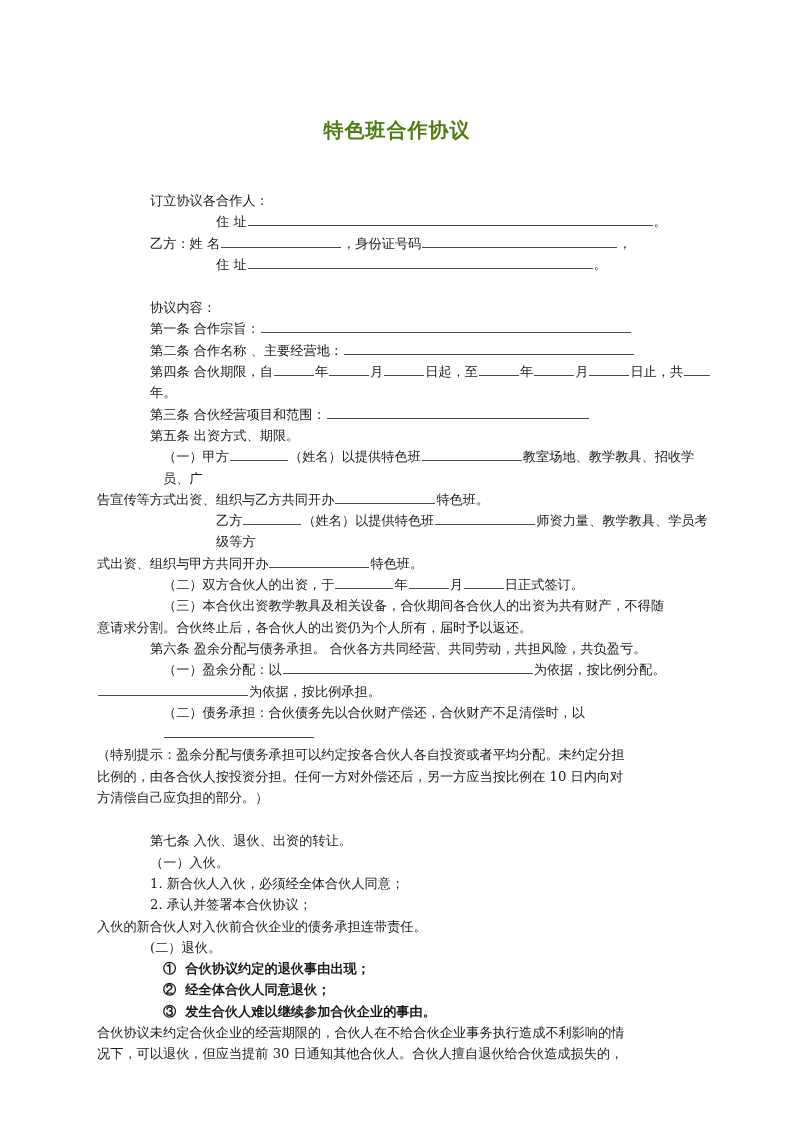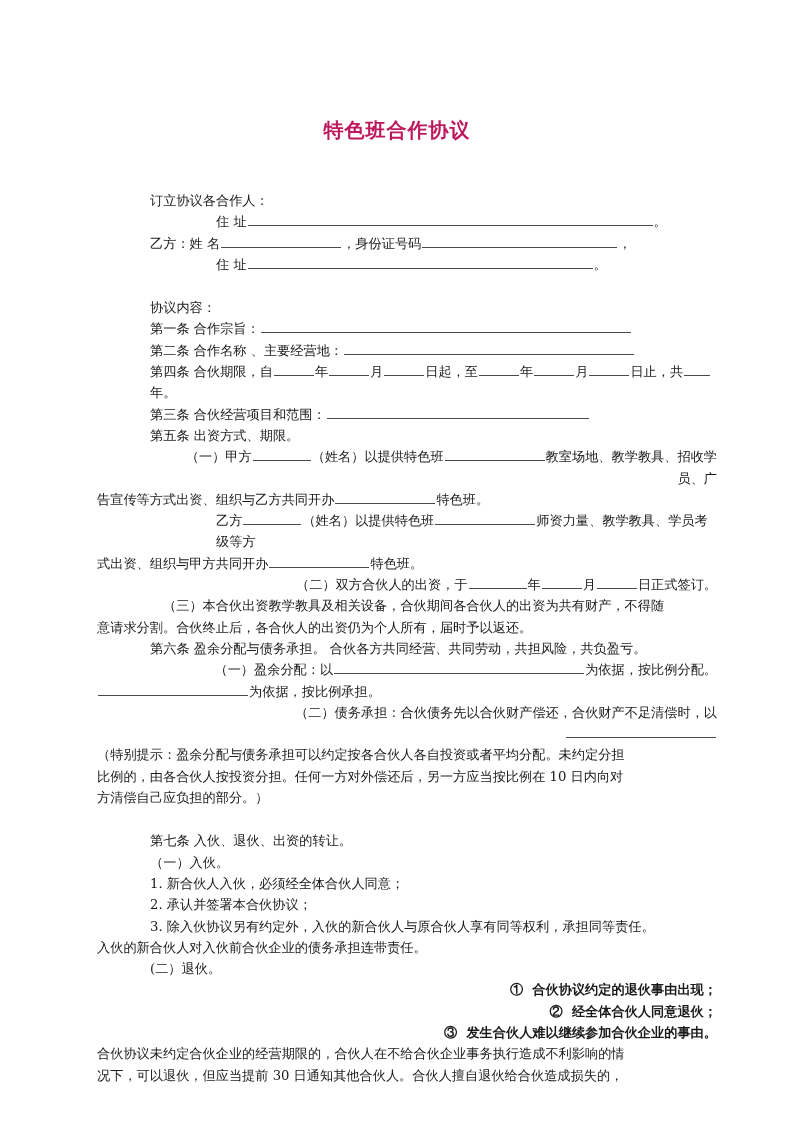--- a/index.html
+++ b/index.html
@@ -21,21 +21,21 @@
   .doc-title {
     position: absolute;
     top: 117px;
     left: 0;
     width: 794px;
     text-align: center;
     font-family: "DejaVu Sans", "Liberation Sans", sans-serif;
     font-size: 20px;
     font-weight: bold;
     letter-spacing: 1px;
-    color: #be185d;
+    color: #4d7c0f;
   }
 
   .body-block {
     position: absolute;
     left: 97px;
     top: 190px;
     width: 620px;
     font-size: 13.2px;
     line-height: 21.3px;
     color: #1a1a1a;
@@ -43,21 +43,21 @@
 
   .ln {
     white-space: pre-wrap;
     font-size: 13.2px;
     line-height: 21.3px;
   }
 
   
   .i-0   { padding-left: 0px; }
   .i-4   { padding-left: 53px; }
-  .i-5   { padding-left: 66px; text-align: right; }
+  .i-5   { padding-left: 66px; }
   .i-10  { padding-left: 119px; }
   .gap-lg { height: 22px; }
   .blank {
     display: inline-block;
     border-bottom: 1px solid #4a4a4a;
     vertical-align: baseline;
     height: 13px;
     margin: 0 1px;
   }
   .b-xs  { width: 26px; }
@@ -140,21 +140,20 @@
     <div class="ln i-0 justify">（特别提示：盈余分配与债务承担可以约定按各合伙人各自投资或者平均分配。未约定分担</div>
     <div class="ln i-0 justify">比例的，由各合伙人按投资分担。任何一方对外偿还后，另一方应当按比例在 10 日内向对</div>
     <div class="ln i-0">方清偿自己应负担的部分。）</div>
 
     <div class="gap-lg"></div>
 
     <div class="ln i-4">第七条 入伙、退伙、出资的转让。</div>
     <div class="ln i-4">（一）入伙。</div>
     <div class="ln i-4">1. 新合伙人入伙，必须经全体合伙人同意；</div>
     <div class="ln i-4">2. 承认并签署本合伙协议；</div>
-    <div class="ln i-4 justify">3. 除入伙协议另有约定外，入伙的新合伙人与原合伙人享有同等权利，承担同等责任。</div>
     <div class="ln i-0">入伙的新合伙人对入伙前合伙企业的债务承担连带责任。</div>
 
     <div class="ln i-4">(二）退伙。</div>
     <div class="ln i-5 circ">①  合伙协议约定的退伙事由出现；</div>
     <div class="ln i-5 circ">②  经全体合伙人同意退伙；</div>
     <div class="ln i-5 circ">③  发生合伙人难以继续参加合伙企业的事由。</div>
 
     <div class="ln i-0 justify">合伙协议未约定合伙企业的经营期限的，合伙人在不给合伙企业事务执行造成不利影响的情</div>
     <div class="ln i-0 justify">况下，可以退伙，但应当提前 30 日通知其他合伙人。合伙人擅自退伙给合伙造成损失的，</div>
 

